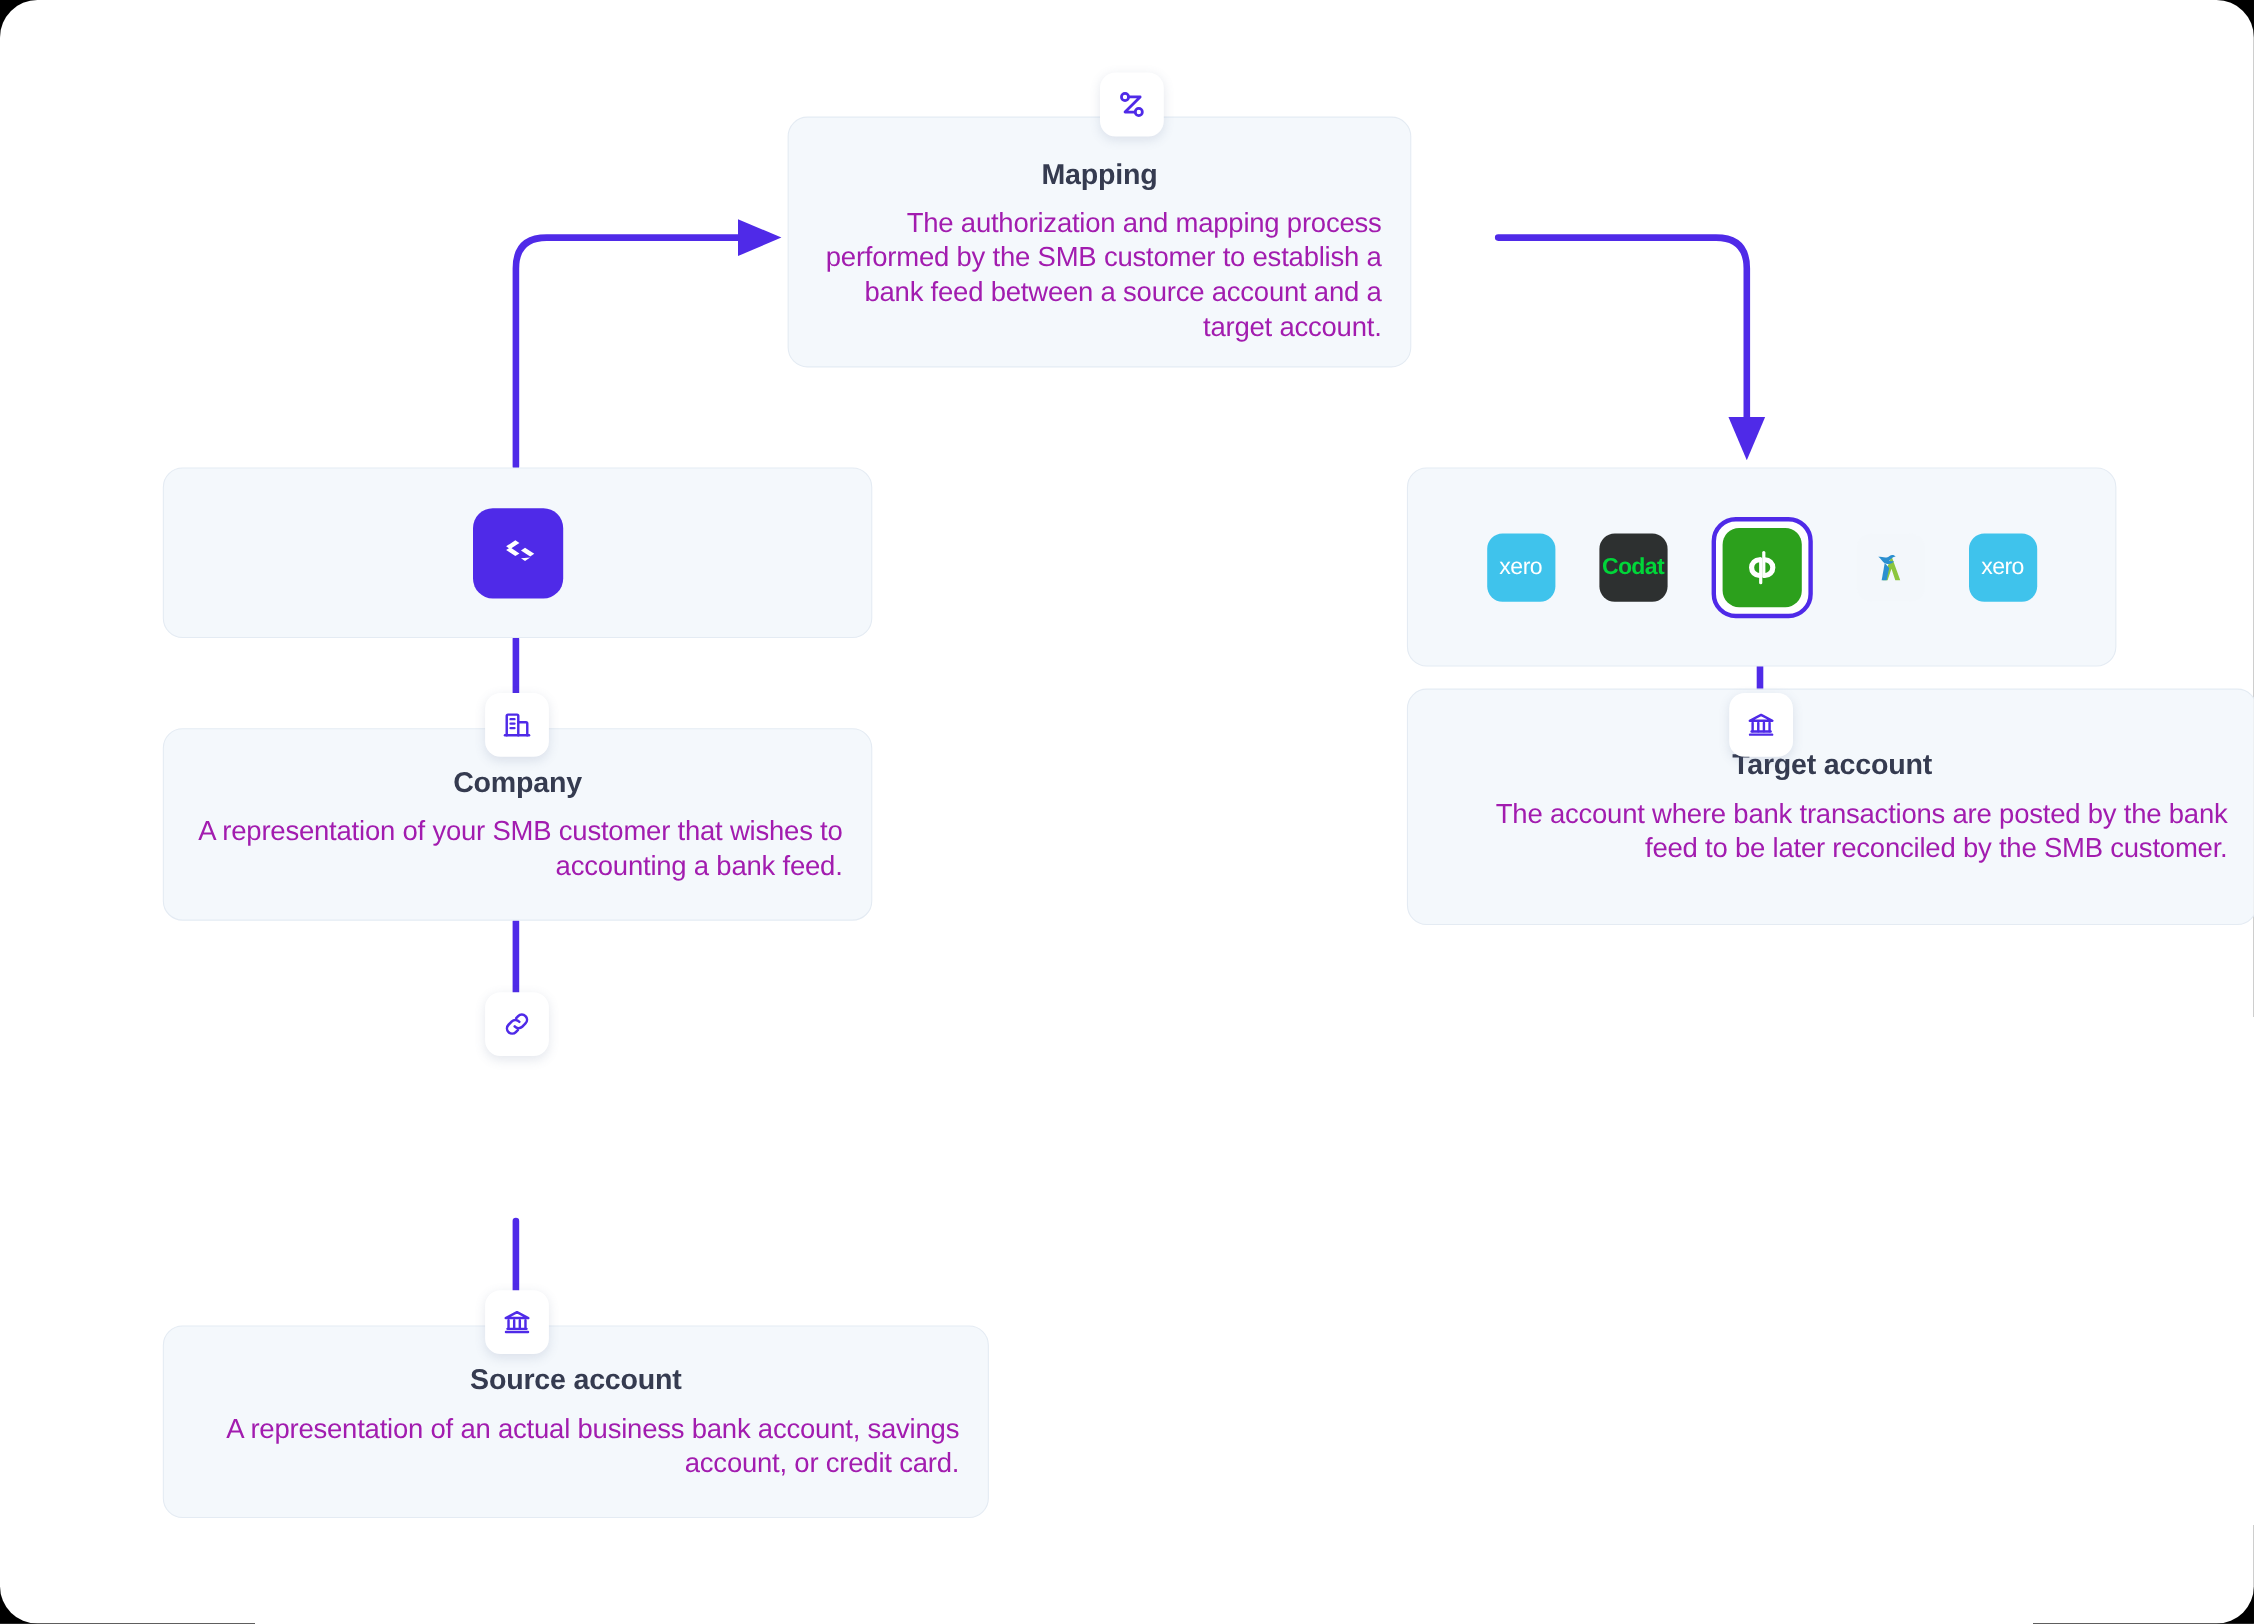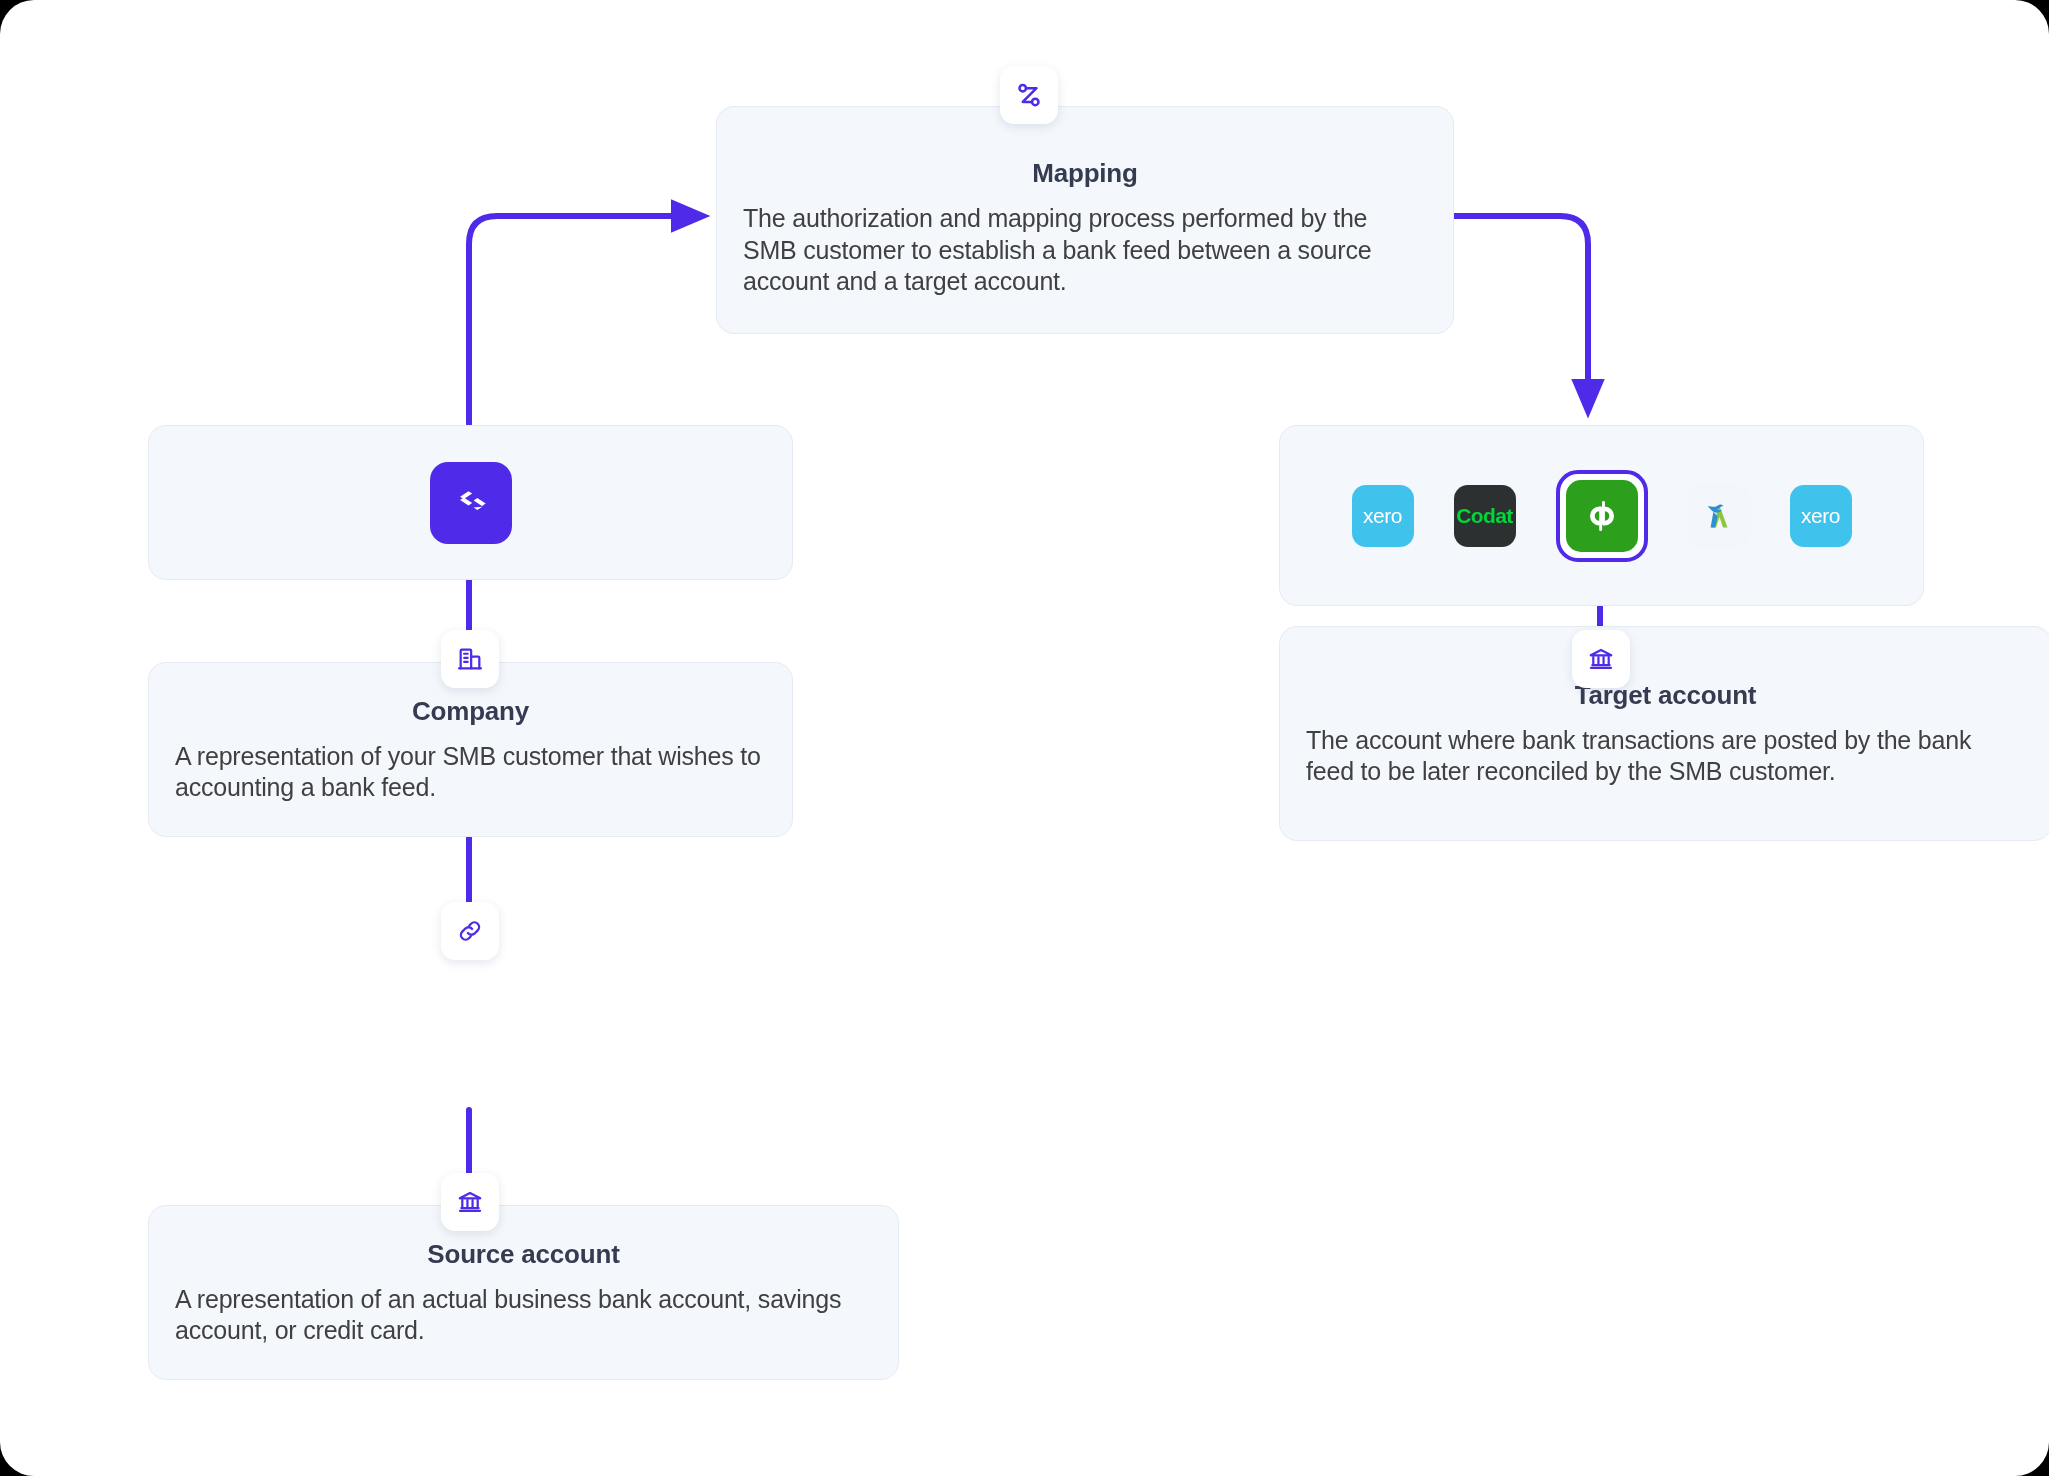--- a/index.html
+++ b/index.html
@@ -50,22 +50,22 @@
     font-weight: bold;
     color: #353b50;
     letter-spacing: -0.2px;
     margin-bottom: 14px;
     text-align: center;
   }
 
   .card-desc {
     font-size: 25px;
     line-height: 1.26;
-    color: #404040;
-    text-align: left;
+    color: #a21caf;
+    text-align: right;
     letter-spacing: -0.2px;
     padding: 0 26px;
   }
 
   
   .icon-badge {
     position: absolute;
     width: 58px;
     height: 58px;
     background: #ffffff;
@@ -73,21 +73,21 @@
     box-shadow: 0 3px 10px rgba(90, 105, 140, 0.16);
     display: flex;
     align-items: center;
     justify-content: center;
     z-index: 5;
   }
   .icon-badge svg { display: block; }
 
   
   #card-mapping {
-    left: 716px; top: 106px; width: 738px; height: 228px;
+    left: 716px; top: 106px; width: 567px; height: 228px;
     padding-top: 16px;
   }
   #badge-mapping { left: 1000px; top: 66px; }
 
   #card-platform {
     left: 148px; top: 425px; width: 645px; height: 155px;
   }
 
   #card-company {
     left: 148px; top: 662px; width: 645px; height: 175px;

